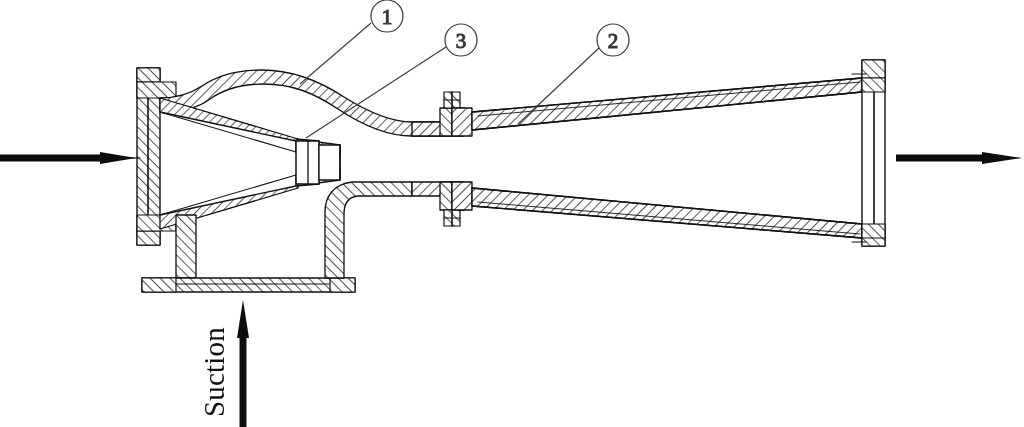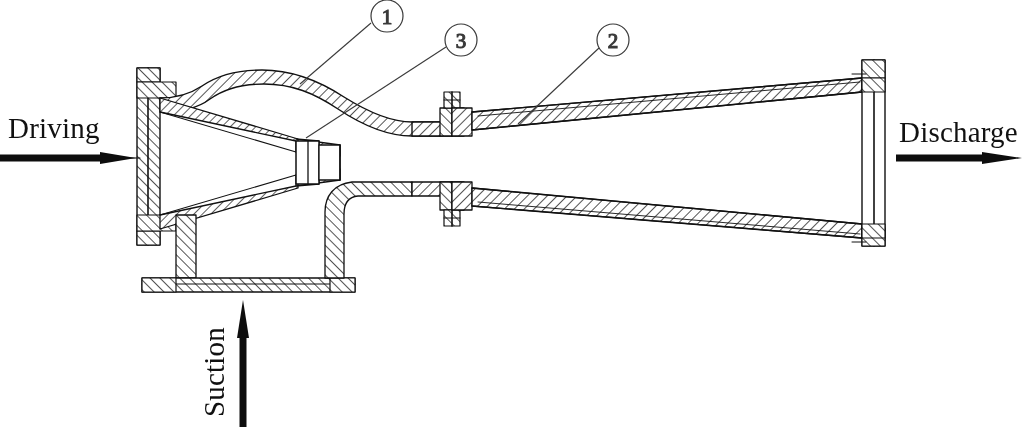--- a/index.html
+++ b/index.html
@@ -220,19 +220,17 @@
         <path d="M982,152 L1022,158 L982,164 Z" fill="#0d0d0d" stroke="none"></path>
       </g>
 
       <g>
         <line x1="243" y1="427" x2="243" y2="330" stroke="#0d0d0d" stroke-width="7"></line>
         <path d="M237,338 L243,300 L249,338 Z" fill="#0d0d0d" stroke="none"></path>
       </g>
     </g>
   </svg>
 
-  <div class="lbl" id="lbl-driving">Driving</div>
-
-  <div class="lbl" id="lbl-discharge">Discharge</div>
+
 
   <div class="lbl" id="lbl-suction">Suction</div>
 
 </div>
 
 </body></html>

